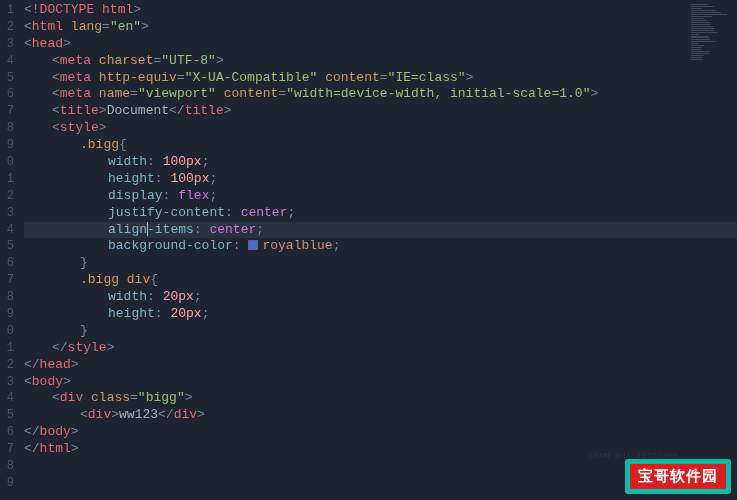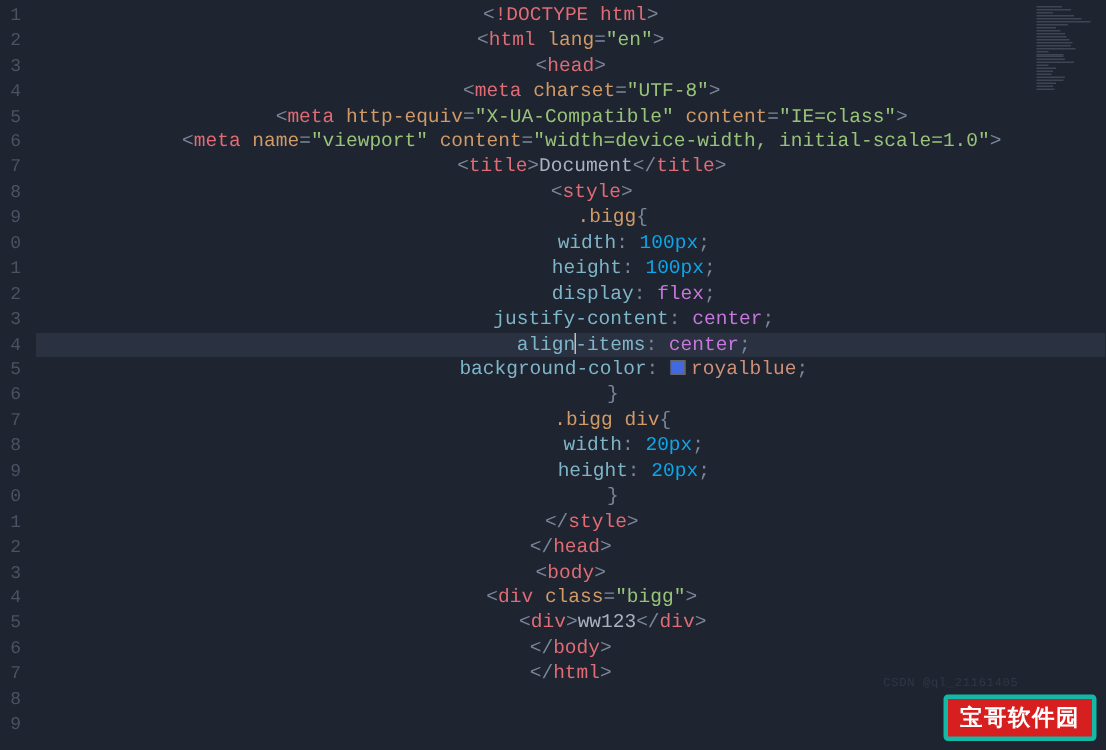--- a/index.html
+++ b/index.html
@@ -23,21 +23,20 @@
     text-align: right;
     padding-right: 4px;
     color: #4a5363;
     user-select: none;
     font-size: 12px;
   }
   .gutter div { height: 16.9px; line-height: 16.9px; }
   .code {
     flex: 1;
     padding-left: 6px;
-    text-align: center;
   }
   .line {
     height: 16.9px;
     line-height: 16.9px;
     white-space: pre;
     position: relative;
   }
   .line.hl {
     background: #2a3140;
   }
@@ -45,21 +44,21 @@
   .ind2 { padding-left: 56px; }
   .ind3 { padding-left: 84px; }
   .p  { color: #7a8699; }   
   .tg { color: #e06c75; }   
   .at { color: #d19a66; }   
   .st { color: #98c379; }   
   .prop { color: #7fb5c9; } 
   .sel { color: #d19a66; }  
   .val { color: #ce9178; }  
   .valk{ color: #c678dd; }
-  .num { color: #0ea5e9; }
+  .num { color: #fca5a5; }
   .tx  { color: #abb2bf; }
   .swatch {
     display: inline-block;
     width: 10px; height: 10px;
     border: 1px solid #666;
     vertical-align: middle;
     margin-right: 4px;
     position: relative;
     top: -1px;
   }
@@ -90,21 +89,21 @@
   .watermark {
     position: absolute;
     right: 6px; bottom: 6px;
     background: #d81f1f;
     color: #fff;
     font-family: "Microsoft YaHei", sans-serif;
     font-size: 15px;
     font-weight: 700;
     padding: 3px 8px;
     border-radius: 3px;
-    border: 3px solid #14b8a6;
+    border: 5px solid #14b8a6;
     letter-spacing: 1px;
   }
   .faded-mark {
     position: absolute;
     right: 58px;
     bottom: 40px;
     color: #4a5363;
     font-size: 8px;
     opacity: 0.4;
     letter-spacing: 0.5px;

